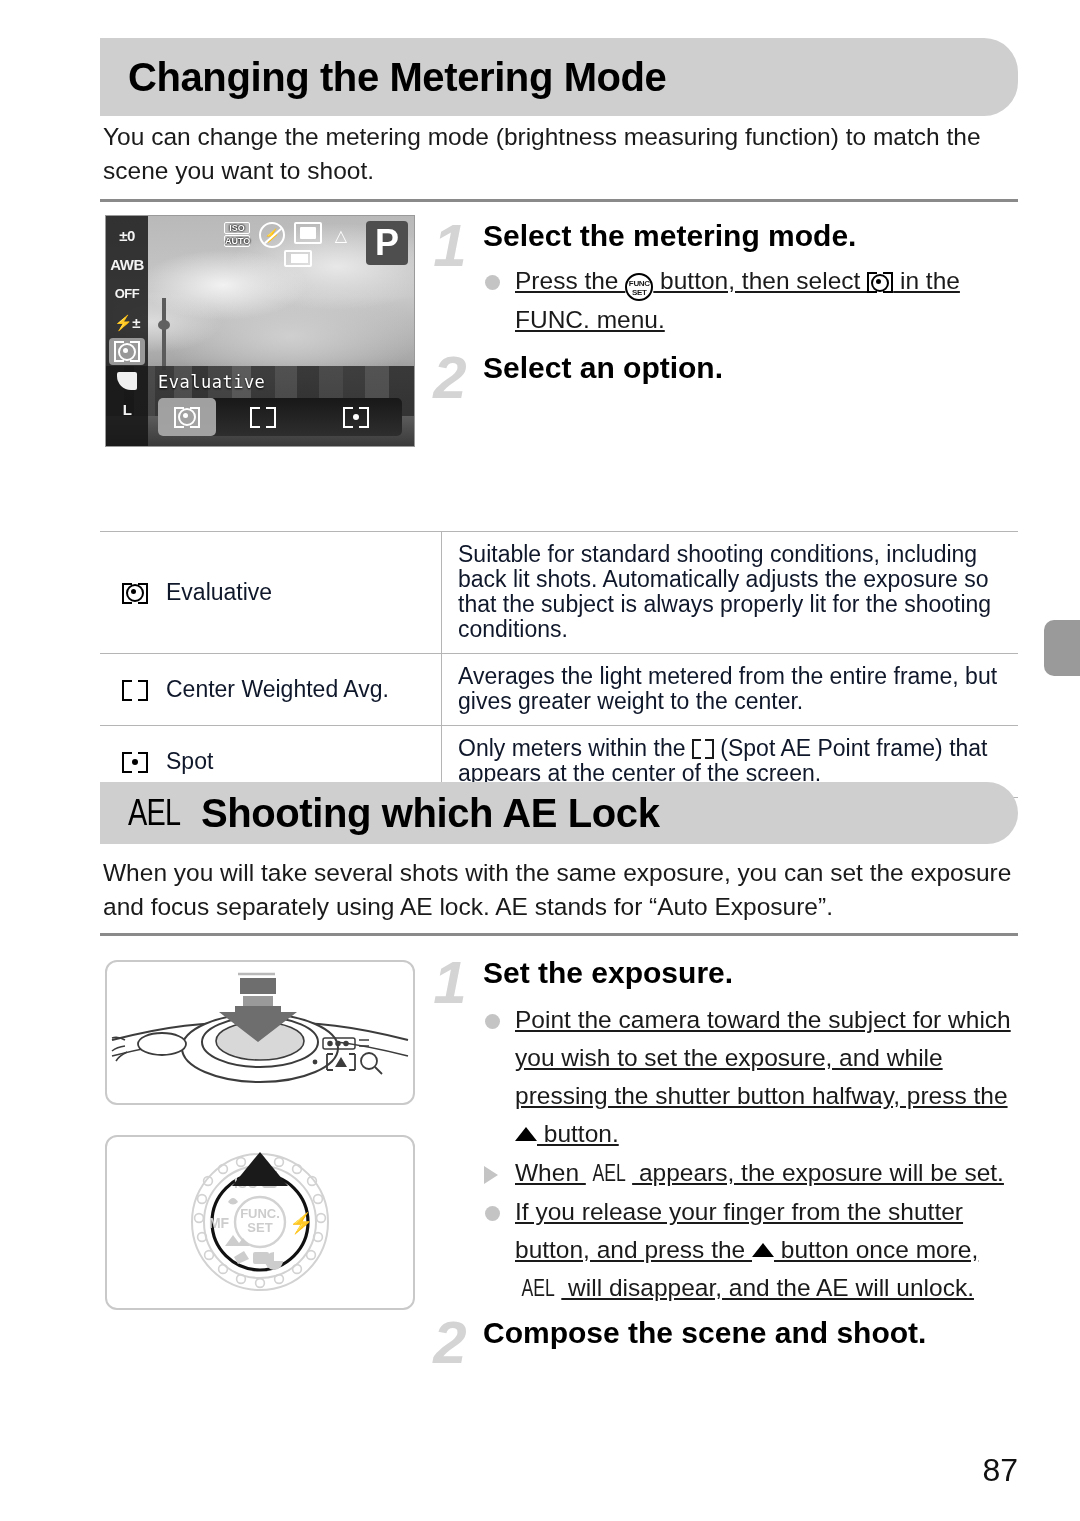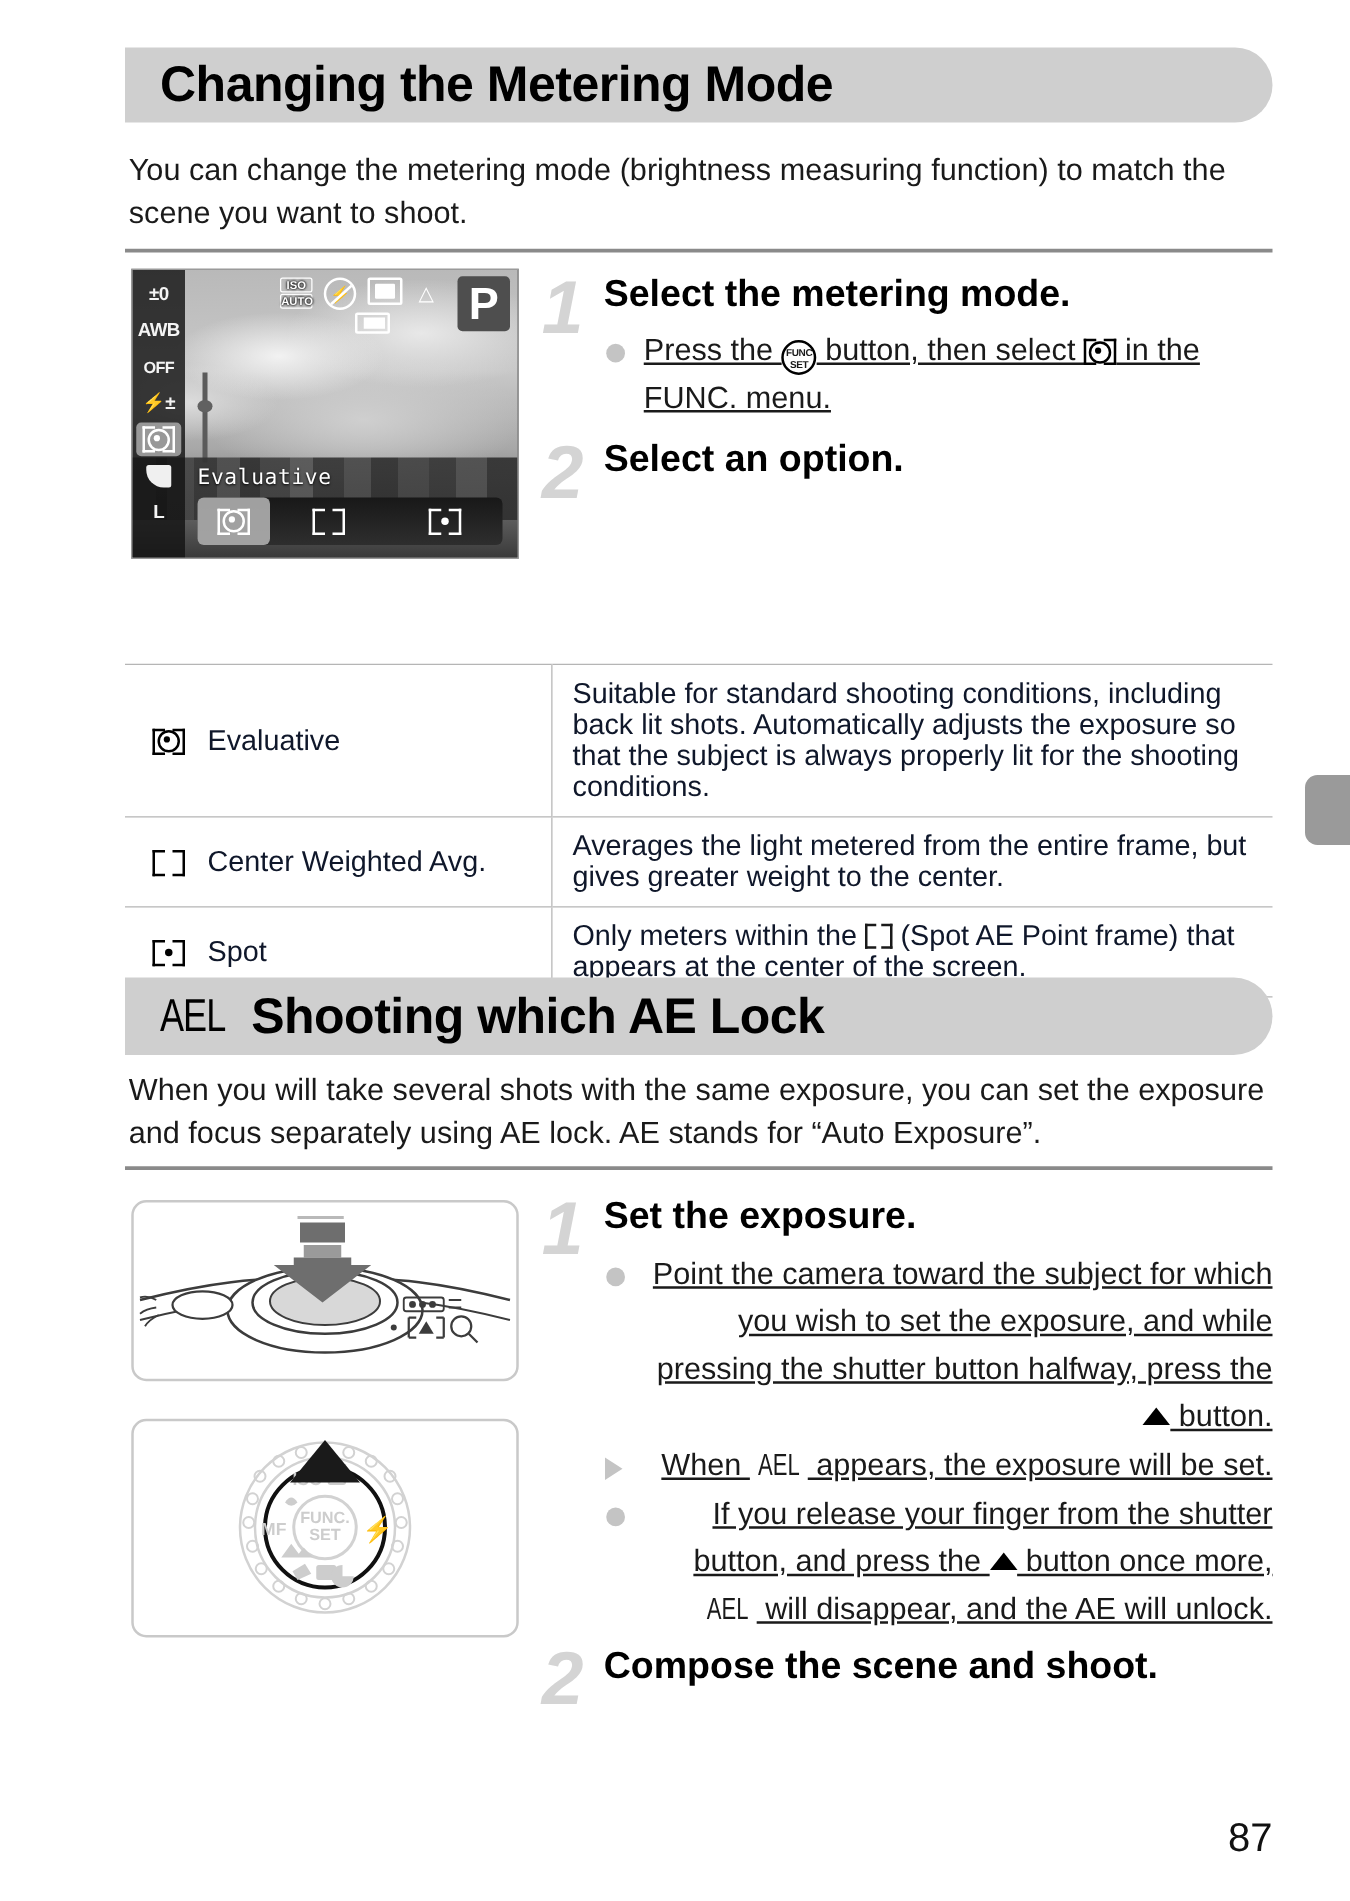--- a/index.html
+++ b/index.html
@@ -493,21 +493,21 @@
     position: absolute;
     right: 62px;
     bottom: 32px;
     font-size: 32px;
     color: #111;
   }
 </style>
 </head>
 <body>
 
-<div class="section-bar" style="top:38px; height:60px;">
+<div class="section-bar" style="top:38px; height:78px;">
   <span class="section-title">Changing the Metering Mode</span>
 </div>
 
 <div class="intro" style="top:120px;">You can change the metering mode (brightness measuring function) to match the scene you want to shoot.</div>
 
 <div class="rule" style="top:199px;"></div>
 
 <div class="lcd">
   <div class="lcd-sky"></div>
   <div class="lcd-tower"></div>
@@ -700,21 +700,21 @@
       <rect x="146" y="110" width="16" height="12" rx="2"></rect>
       <path d="M167 110 a9 9 0 1 0 9 9 h-9 z"></path>
     </g>
     <path d="M153 10 L181 44 L125 44 Z" fill="#1a1a1a"></path>
   </svg>
 </div>
 
 <div class="step" style="top:955px;">
   <div class="step-num">1</div>
   <div class="step-head">Set the exposure.</div>
-  <div class="step-body" style="top:46px;text-align:right;">
+  <div class="step-body" style="top:46px;">
     <div class="bitem">
       <span class="dot-marker"></span>
       <span>Point the camera toward the subject for which you wish to set the exposure, and while pressing the shutter button halfway, press the </span><span class="g-up"></span><span> button.</span>
     </div>
     <div class="bitem">
       <span class="tri-marker"></span>
       <span>When </span><span class="g-ael">AEL</span><span> appears, the exposure will be set.</span>
     </div>
     <div class="bitem">
       <span class="dot-marker"></span>

